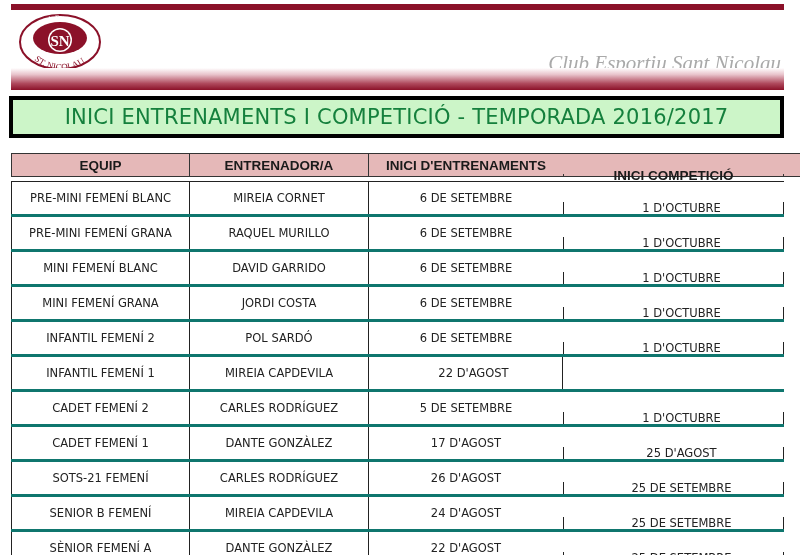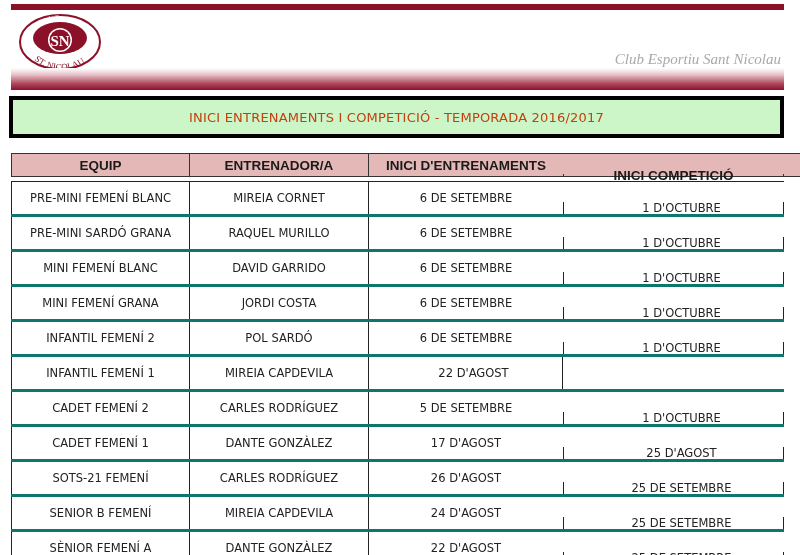--- a/index.html
+++ b/index.html
@@ -3,24 +3,24 @@
 <meta charset="utf-8">
 <style>
   html, body { margin:0; padding:0; background:#ffffff; }
   body { width:800px; height:555px; position:relative; overflow:hidden; font-family:"Liberation Sans", sans-serif; }
   .banner { position:absolute; left:11px; top:4px; width:773px; height:86px; background:#fff; }
   .banner .topbar { position:absolute; left:0; top:0; width:100%; height:6px; background:#8b1129; }
   .banner .band { position:absolute; left:0; bottom:0; width:100%; height:22px;
     background:linear-gradient(to bottom, #ffffff 0%, #e8c3cb 30%, #b04a5e 70%, #8b1129 100%); }
   .logo { position:absolute; left:7px; top:9px; width:84px; height:58px; }
   .club-name { position:absolute; right:3px; top:47px; font-family:"Liberation Serif", serif; font-style:italic;
-    font-size:15px; color:#a9a9a9; }
+    font-size:21px; color:#a9a9a9; }
   .titlebox { position:absolute; left:9px; top:96px; width:767px; height:34px; border:4px solid #000;
     background:#ccf5c8; display:flex; align-items:center; justify-content:center; }
-  .titlebox span { font-family:"DejaVu Sans", sans-serif; font-size:13px; color:#c2410c; letter-spacing:0.2px; }
+  .titlebox span { font-family:"DejaVu Sans", sans-serif; font-size:21px; color:#15803d; letter-spacing:0.2px; }
   .thead { position:absolute; left:11px; top:153px; width:800px; height:22px; display:flex;
     background:#e5b8b8; border-top:1px solid #333; border-bottom:1px solid #333; }
   .thead .th { border-left:1px solid #333; display:flex; align-items:center; justify-content:center;
     font-weight:bold; font-size:13.5px; color:#1a1a1a; box-sizing:border-box; }
   .thead .th:last-child { border-right:1px solid #333; }
   .tbody { position:absolute; left:11px; top:181px; width:773px; border-top:1px solid #222; }
   .tr { display:flex; height:32px; border-bottom:3px solid #0f766e; }
   .td { border-left:1px solid #222; display:flex; align-items:center; justify-content:center;
     font-family:"DejaVu Sans", sans-serif; font-size:11.5px; color:#222; box-sizing:border-box; white-space:nowrap; }
   .td:last-child { border-right:1px solid #222;padding-left:16px; }
@@ -64,21 +64,21 @@
 </div>
 
 <div class="tbody">
   <div class="tr">
     <div class="td c1">PRE-MINI FEMENÍ BLANC</div>
     <div class="td c2">MIREIA CORNET</div>
     <div class="td c3">6 DE SETEMBRE</div>
     <div class="td c4">1 D'OCTUBRE</div>
   </div>
   <div class="tr">
-    <div class="td c1">PRE-MINI SARDÓ GRANA</div>
+    <div class="td c1">PRE-MINI FEMENÍ GRANA</div>
     <div class="td c2">RAQUEL MURILLO</div>
     <div class="td c3">6 DE SETEMBRE</div>
     <div class="td c4">1 D'OCTUBRE</div>
   </div>
   <div class="tr">
     <div class="td c1">MINI FEMENÍ BLANC</div>
     <div class="td c2">DAVID GARRIDO</div>
     <div class="td c3">6 DE SETEMBRE</div>
     <div class="td c4">1 D'OCTUBRE</div>
   </div>

